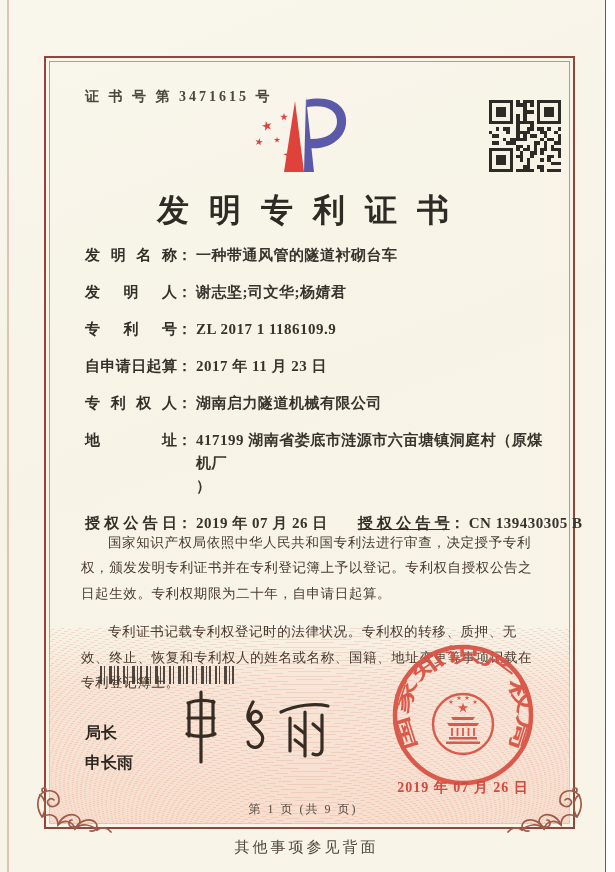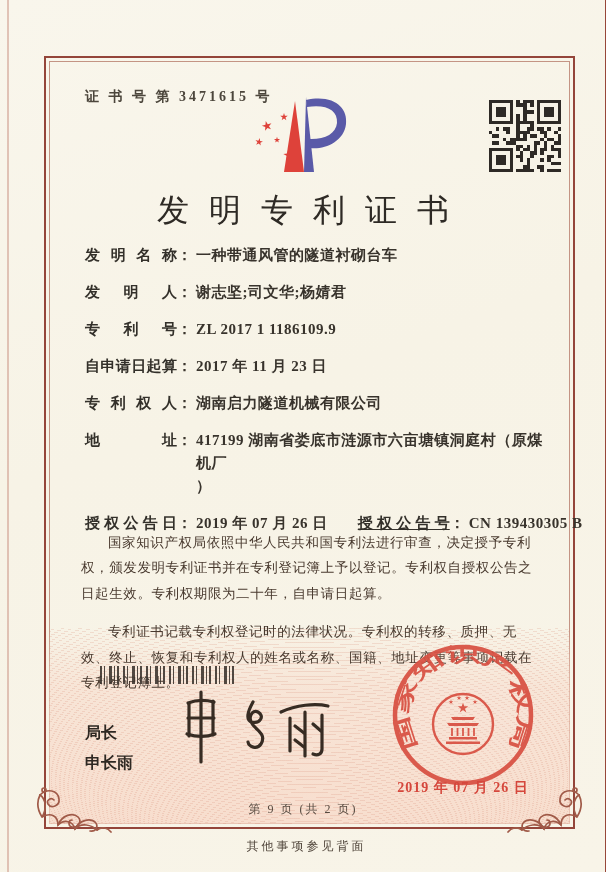--- a/index.html
+++ b/index.html
@@ -25,21 +25,21 @@
   
   .fl{position:absolute;width:78px;height:78px;}
   .fl-bl{left:-12px;bottom:-10px;}
   .fl-br{right:-12px;bottom:-10px;transform:scaleX(-1);}
   
   .cert-no{position:absolute;left:85px;top:88px;font-size:14px;
            letter-spacing:3px;color:#4c463c;font-weight:600;}
   .logo{position:absolute;left:250px;top:94px;width:118px;height:92px;}
   .qr{position:absolute;left:489px;top:100px;width:72px;height:72px;}
   .title{position:absolute;left:0;right:0;top:189px;text-align:center;
-         font-size:32px;font-weight:400;letter-spacing:20px;text-indent:20px;
+         font-size:32px;font-weight:700;letter-spacing:20px;text-indent:20px;
          color:#2e2a25;}
   
   .fields{position:absolute;left:85px;top:244px;width:470px;
           display:flex;flex-direction:column;gap:14px;font-size:15px;}
   .frow{line-height:23px;white-space:nowrap;}
   .frow.wrap{white-space:normal;}
   .flabel{display:inline-block;width:92px;text-align:justify;
           text-align-last:justify;font-weight:700;color:#33302a;
           vertical-align:top;}
   .colon{font-weight:700;margin-right:4px;}
@@ -63,21 +63,21 @@
            font-weight:700;color:#2e2822;line-height:30px;margin-top:12px;}
   .signature{position:absolute;left:165px;top:682px;width:175px;height:92px;}
   .seal{position:absolute;left:386px;top:638px;width:154px;height:154px;
         opacity:.92;}
   .seal-date{position:absolute;left:378px;top:779px;width:170px;
              text-align:center;font-size:14px;font-weight:700;
              color:#d5473c;letter-spacing:1px;}
   .page-ind{position:absolute;left:0;right:0;top:801px;text-align:center;
             font-size:12px;color:#564a40;letter-spacing:2px;}
   .back-note{position:absolute;left:0;right:12px;top:838px;text-align:center;
-             font-size:12px;color:#51463c;letter-spacing:3px;padding-left:19px;}
+             font-size:15px;color:#51463c;letter-spacing:3px;padding-left:19px;}
 </style>
 </head>
 <body>
 
 <div class="page">
   <div class="edge-left"></div>
   <div class="edge-right"></div>
 
   <div class="frame">
     <div class="frame-inner"></div>
@@ -337,15 +337,15 @@
       <path d="M-12,-7 h24 l-2,3 h-20 Z"></path>
       <path d="M-16,-1 h32 l-2,3 h-28 Z"></path>
       <path d="M-11,4 v8 M-5.5,4 v8 M0,4 v8 M5.5,4 v8 M11,4 v8" stroke="#d84f41" stroke-width="1.8"></path>
       <path d="M-14,13 h28 v2.5 h-28 Z"></path>
       <path d="M-17,17.5 h34 v2.5 h-34 Z"></path>
     </g>
   </svg>
 
   <div class="seal-date">2019 年 07 月 26 日</div>
 
-  <div class="page-ind">第 9 页 (共 2 页)</div>
+  <div class="page-ind">第 1 页 (共 9 页)</div>
   <div class="back-note">其他事项参见背面</div>
 </div>
 
 </body></html>

